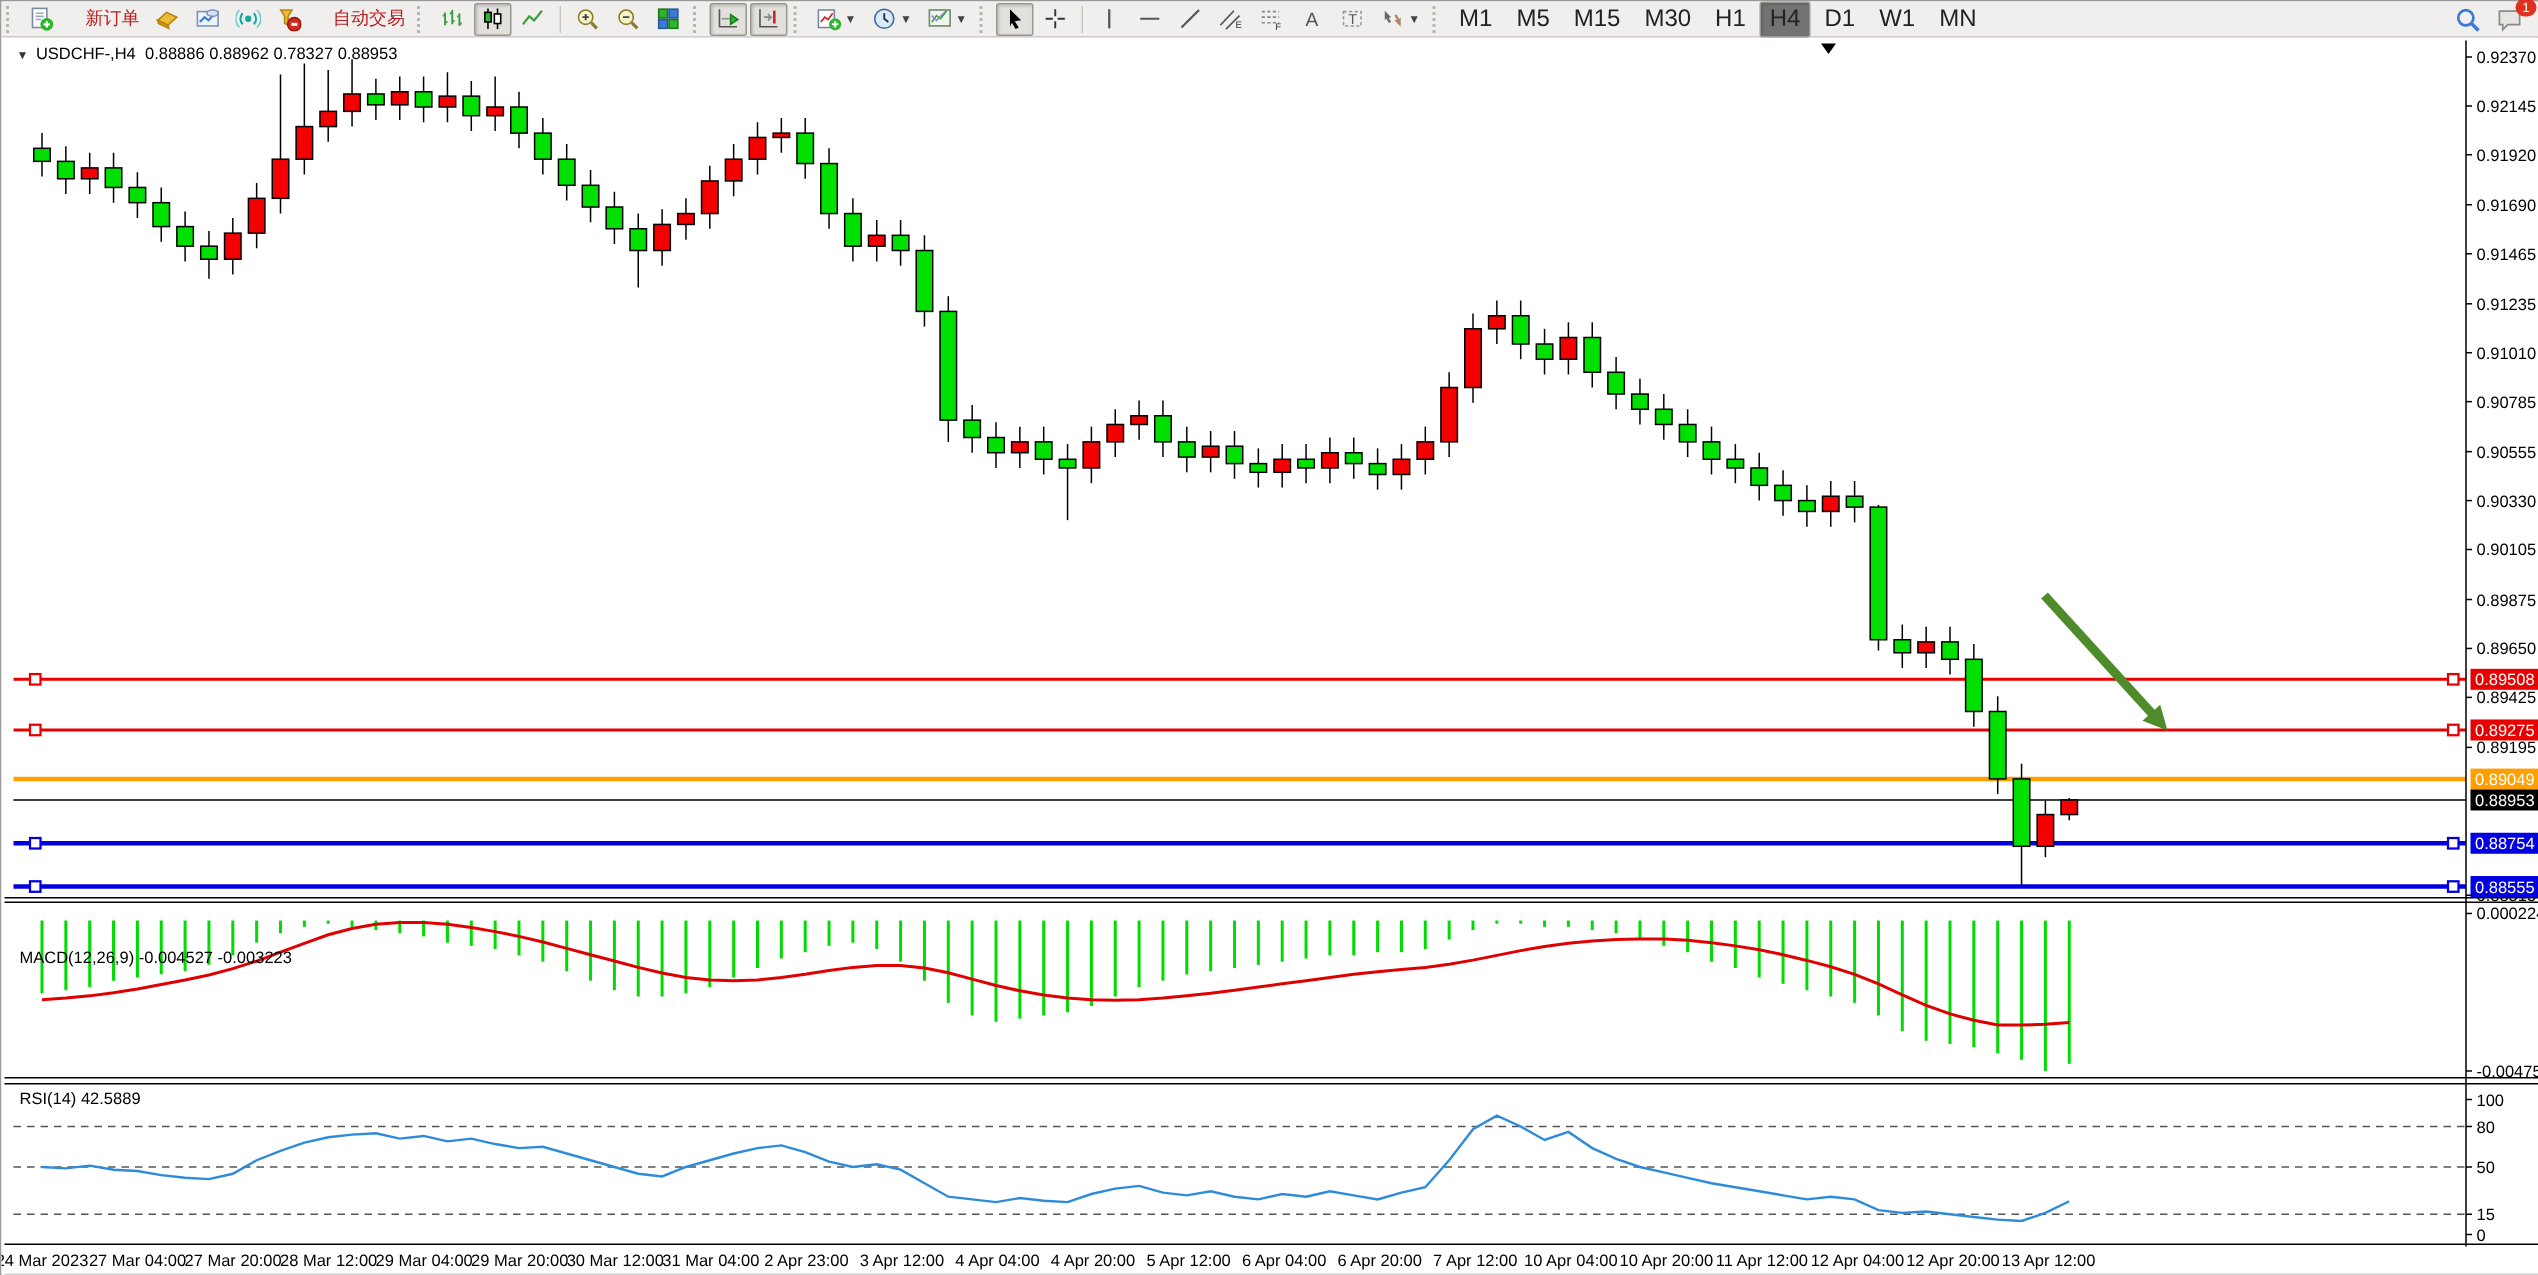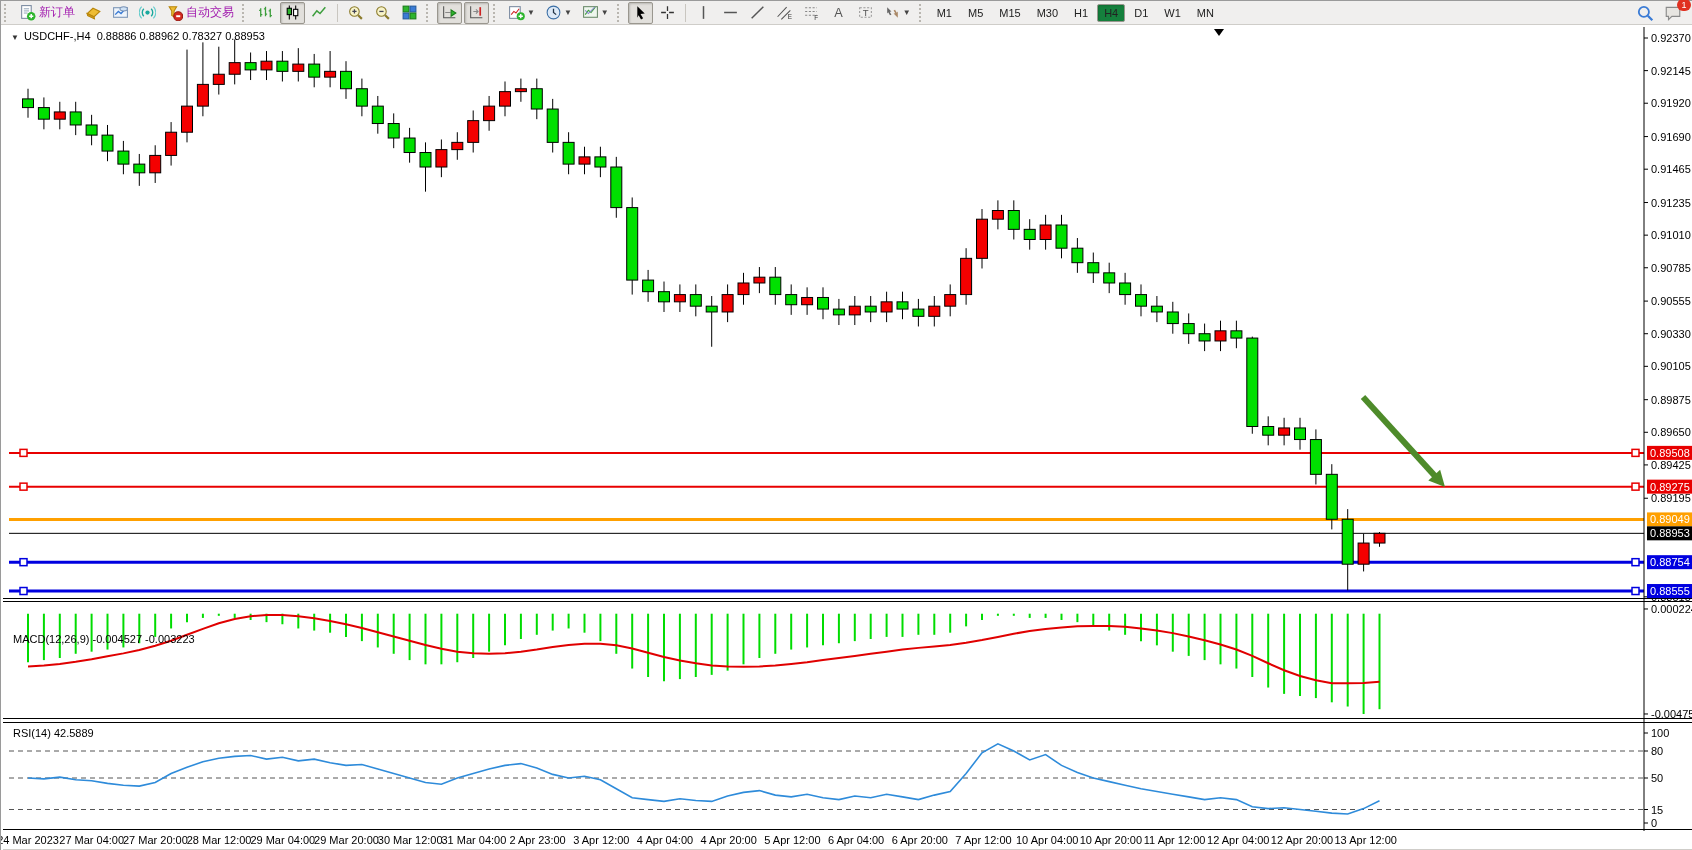--- a/index.html
+++ b/index.html
@@ -7,24 +7,24 @@
   #app{position:relative;width:1692px;height:850px;border:1px solid #9a9a9a;box-sizing:border-box}
   
   #toolbar{position:absolute;left:0;top:0;width:1692px;height:24px;background:#f0efee;
     border-bottom:1px solid #cfcdc9;display:flex;align-items:center;z-index:5;box-sizing:border-box}
   .grip{width:5px;height:18px;margin:0 3px;border-left:2px dotted #b9b6b0}
   .sep{width:1px;height:18px;background:#c9c6c0;margin:0 4px}
   .btn{display:flex;align-items:center;height:20px;padding:0 3px;margin:0 1px;border:1px solid transparent;
     border-radius:2px;cursor:default;flex:0 0 auto}
   .btn.pressed{background:#e2e0dc;border:1px solid #9a978f;box-shadow:inset 1px 1px 2px rgba(0,0,0,.18)}
   .btn svg{display:block}
-  .btn .lbl{font-size:12px;color:#a21caf;margin-left:3px;white-space:nowrap}
+  .btn .lbl{font-size:12px;color:#b91c1c;margin-left:21px;white-space:nowrap}
   .caret{font-size:8px;color:#444;margin-left:2px}
-  .tf{font-size:11px;color:#222;padding:2px 6px;margin:0 1px;border:1px solid transparent;border-radius:2px}
-  .tf.pressed{background:#15803d;border:1px solid #9a978f;box-shadow:inset 1px 1px 2px rgba(0,0,0,.15)}
+  .tf{font-size:16px;color:#222;padding:2px 6px;margin:0 1px;border:1px solid transparent;border-radius:2px}
+  .tf.pressed{background:#737373;border:1px solid #9a978f;box-shadow:inset 1px 1px 2px rgba(0,0,0,.15)}
   #tb-spacer{flex:1 1 auto}
   .badge{position:absolute;top:-4px;right:-6px;background:#e03020;color:#fff;font-size:9px;
     min-width:12px;height:12px;border-radius:7px;text-align:center;line-height:12px;padding:0 1px}
   
   #chartwrap{position:absolute;left:0;top:24px;width:1692px;height:826px;background:#fff}
   #plot{position:absolute;left:0;top:0}
   .overlay{position:absolute;font-size:11px;color:#000;z-index:3;white-space:pre}
   #chart-title{left:10px;top:5px}
   #chart-title .tri{font-size:8px;color:#333;margin-right:5px}
   #macd-label{left:12px;top:608px}

